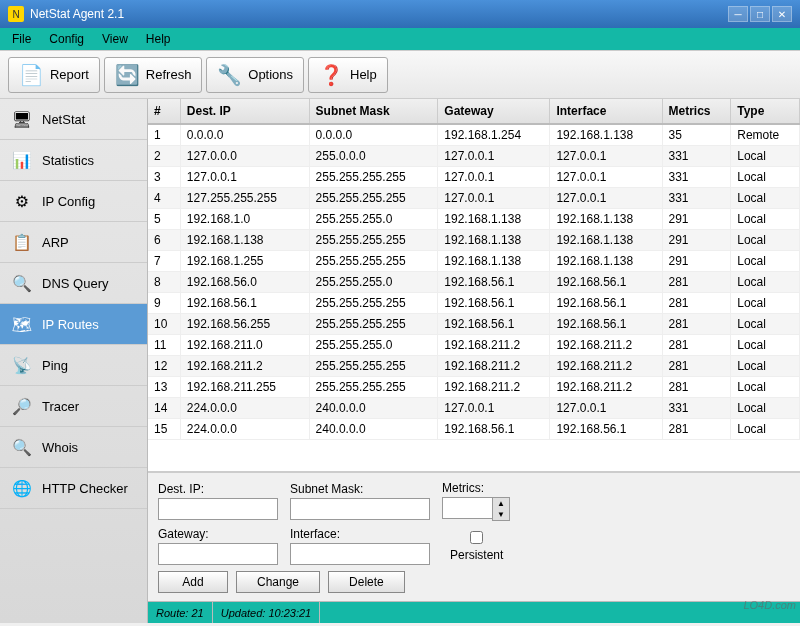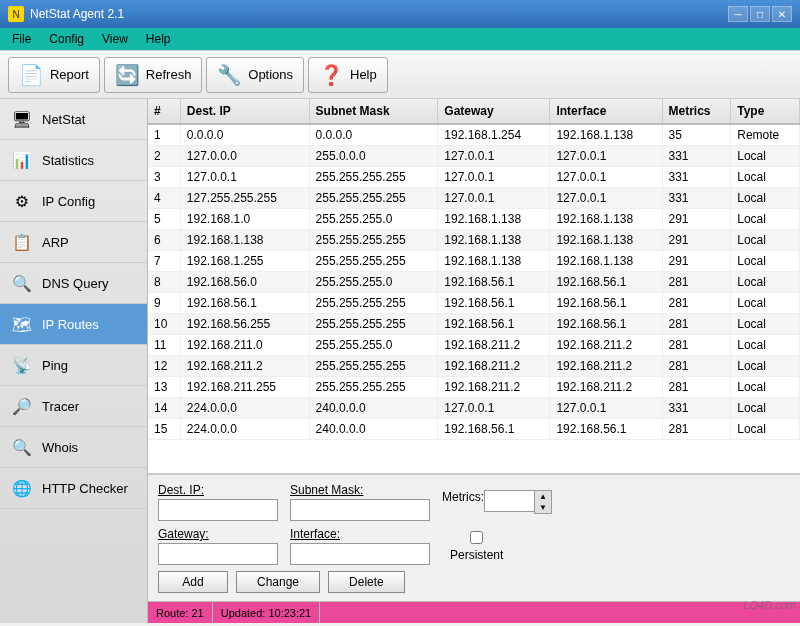--- a/index.html
+++ b/index.html
@@ -135,30 +135,30 @@
       background: #f0f0f0;
       border-top: 1px solid #ccc;
     }
     .form-row {
       display: flex;
       gap: 12px;
       margin-bottom: 6px;
       align-items: center;
     }
     .form-field { display: flex; flex-direction: column; }
-    .form-field label { font-size: 12px; margin-bottom: 2px; text-decoration: underline; }
+    .form-field label { font-size: 12px; margin-bottom: 2px; }
     .form-field input[type=text] {
       width: 120px;
       height: 22px;
       border: 1px solid #999;
       padding: 2px 4px;
       font-size: 12px;
       background: white;
     }
-    .metrics-field { display: flex; flex-direction: row; }
+    .metrics-field { display: flex; flex-direction: column; }
     .metrics-field label { font-size: 12px; margin-bottom: 2px; }
     .metrics-spinner { display: flex; }
     .metrics-spinner input {
       width: 50px;
       height: 22px;
       border: 1px solid #999;
       border-right: none;
       padding: 2px 4px;
       font-size: 12px;
       background: white;
@@ -173,22 +173,23 @@
       border: 1px solid #888;
       cursor: pointer;
       font-size: 12px;
       min-width: 70px;
     }
 
     
     .status-bar {
       display: flex;
       border-top: 1px solid #bbb;
-      background: #ec4899;
+      background: #14b8a6;
       height: 22px;
+      font-style: italic;
     }
     .status-segment {
       padding: 3px 8px;
       font-size: 11px;
       border-right: 1px solid #bbb;
       display: flex;
       align-items: center;
     }
 
     

